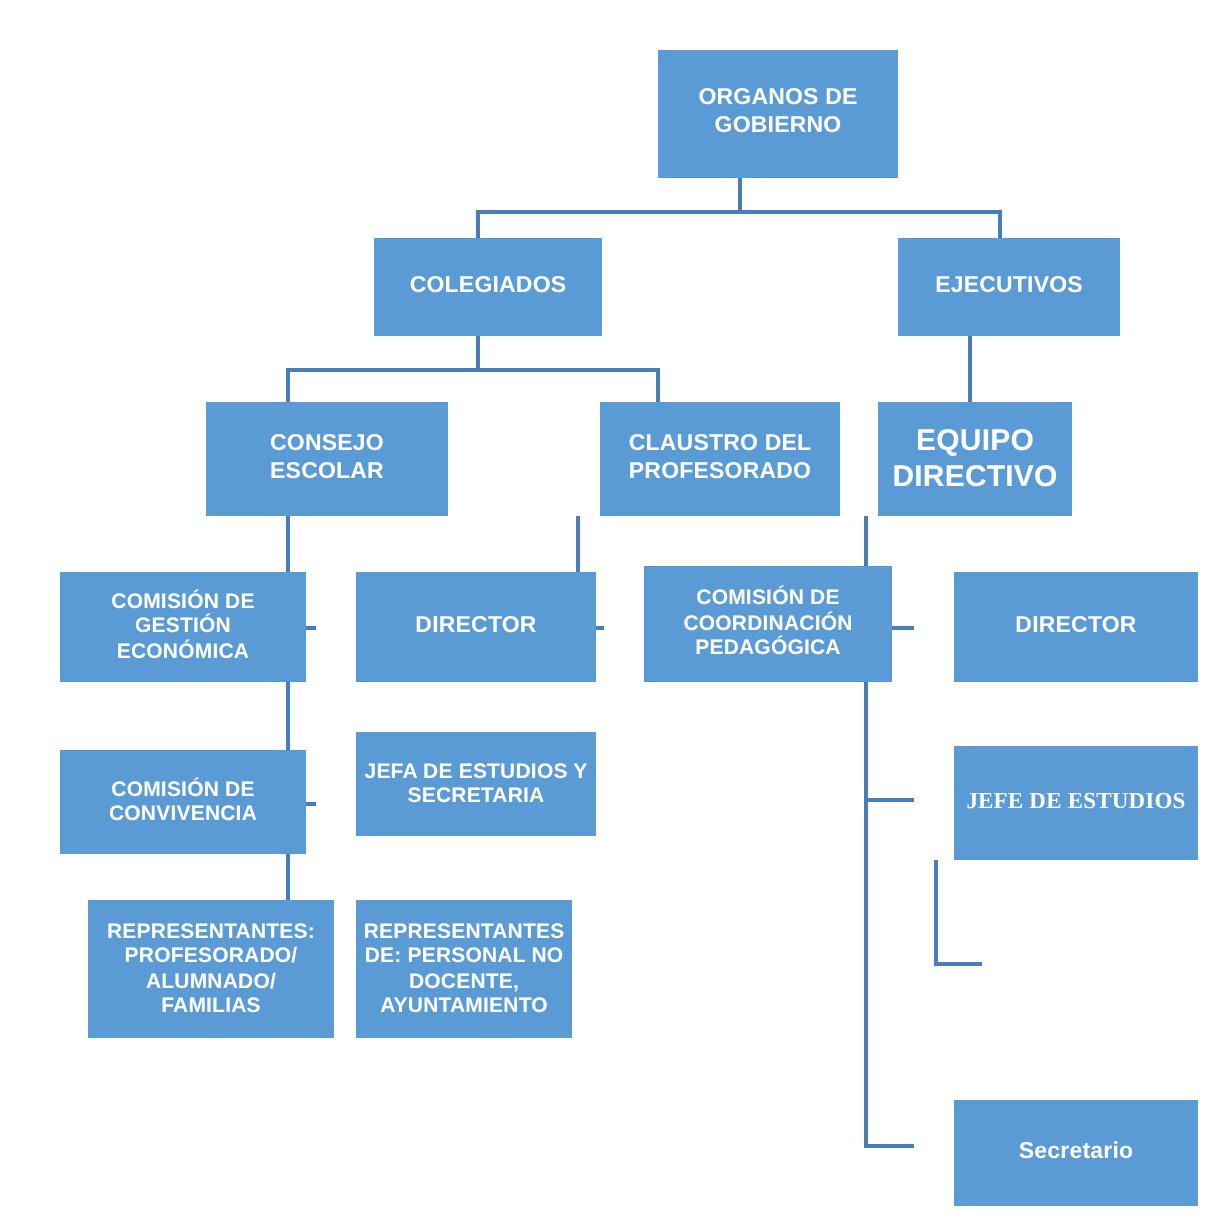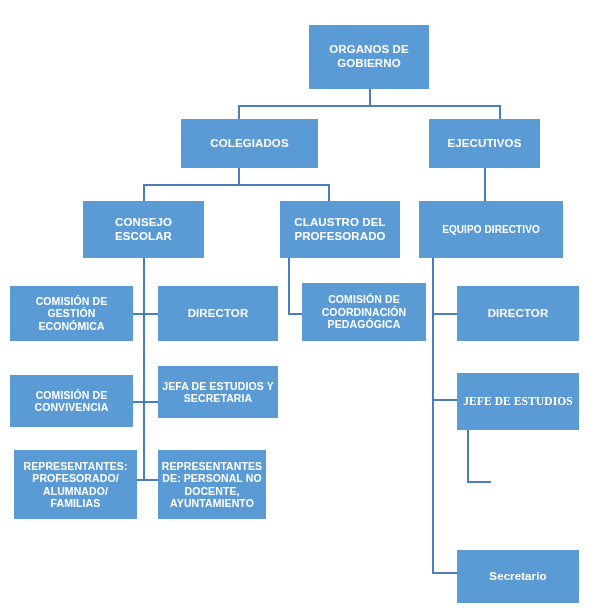--- a/index.html
+++ b/index.html
@@ -25,20 +25,21 @@
     display: flex;
     align-items: center;
     justify-content: center;
     text-align: center;
     box-sizing: border-box;
     line-height: 1.18;
     letter-spacing: 0.1px;
     padding: 2px 4px;
     z-index: 2;
     white-space: pre-line;
+    margin-left: 20px;
   }
   .conn {
     position: absolute;
     background: #4A7EBB;
     z-index: 1;
   }
   .conn.h { height: 2px; }
   .conn.v { width: 2px; }
 </style>
 </head>
@@ -75,30 +76,30 @@
   <div class="conn h" style="left:432px; top:313px; width:25px;"></div>
   <div class="conn h" style="left:432px; top:399px; width:25px;"></div>
   <div class="conn h" style="left:432px; top:572px; width:25px;"></div>
 
   <div class="conn v" style="left:467px; top:430px; height:52px;"></div>
   <div class="conn h" style="left:467px; top:481px; width:24px;"></div>
 
   <div class="node" style="left:309px; top:25px; width:120px; height:64px; font-size:11.5px;">ORGANOS DE
 GOBIERNO</div>
 
-  <div class="node" style="left:181px; top:119px; width:137px; height:49px; font-size:11.5px;">COLEGIADOS</div>
+  <div class="node" style="left:167px; top:119px; width:114px; height:49px; font-size:11.5px;">COLEGIADOS</div>
 
   <div class="node" style="left:429px; top:119px; width:111px; height:49px; font-size:11.5px;text-align:right;">EJECUTIVOS</div>
 
   <div class="node" style="left:83px; top:201px; width:121px; height:57px; font-size:11.5px;">CONSEJO ESCOLAR</div>
 
   <div class="node" style="left:280px; top:201px; width:120px; height:57px; font-size:11.5px;">CLAUSTRO DEL
 PROFESORADO</div>
 
-  <div class="node" style="left:419px; top:201px; width:144px; height:57px; font-size:10px;">EQUIPO DIRECTIVO</div>
+  <div class="node" style="left:419px; top:201px; width:97px; height:57px; font-size:15px;">EQUIPO DIRECTIVO</div>
 
   <div class="node" style="left:10px; top:286px; width:123px; height:55px; font-size:10.5px;">COMISIÓN DE
 GESTIÓN
 ECONÓMICA</div>
 
   <div class="node" style="left:158px; top:286px; width:120px; height:55px; font-size:11.5px;">DIRECTOR</div>
 
   <div class="node" style="left:302px; top:283px; width:124px; height:58px; font-size:10.5px;">COMISIÓN DE
 COORDINACIÓN
 PEDAGÓGICA</div>
@@ -106,21 +107,21 @@
   <div class="node" style="left:457px; top:286px; width:122px; height:55px; font-size:11.5px;">DIRECTOR</div>
 
   <div class="node" style="left:10px; top:375px; width:123px; height:52px; font-size:10.5px;">COMISIÓN DE
 CONVIVENCIA</div>
 
   <div class="node" style="left:158px; top:366px; width:120px; height:52px; font-size:10.5px;">JEFA DE ESTUDIOS Y
 SECRETARIA</div>
 
   <div class="node" style="left:457px; top:373px; width:122px; height:57px; font-size:11.5px;font-family:Liberation Serif, serif;">JEFE DE ESTUDIOS</div>
 
-  <div class="node" style="left:14px; top:450px; width:123px; height:69px; font-size:10.5px;">REPRESENTANTES:
+  <div class="node" style="left:24px; top:450px; width:123px; height:69px; font-size:10.5px;">REPRESENTANTES:
 PROFESORADO/
 ALUMNADO/
 FAMILIAS</div>
 
   <div class="node" style="left:158px; top:450px; width:108px; height:69px; font-size:10.5px;">REPRESENTANTES
 DE: PERSONAL NO
 DOCENTE,
 AYUNTAMIENTO</div>
 
 

